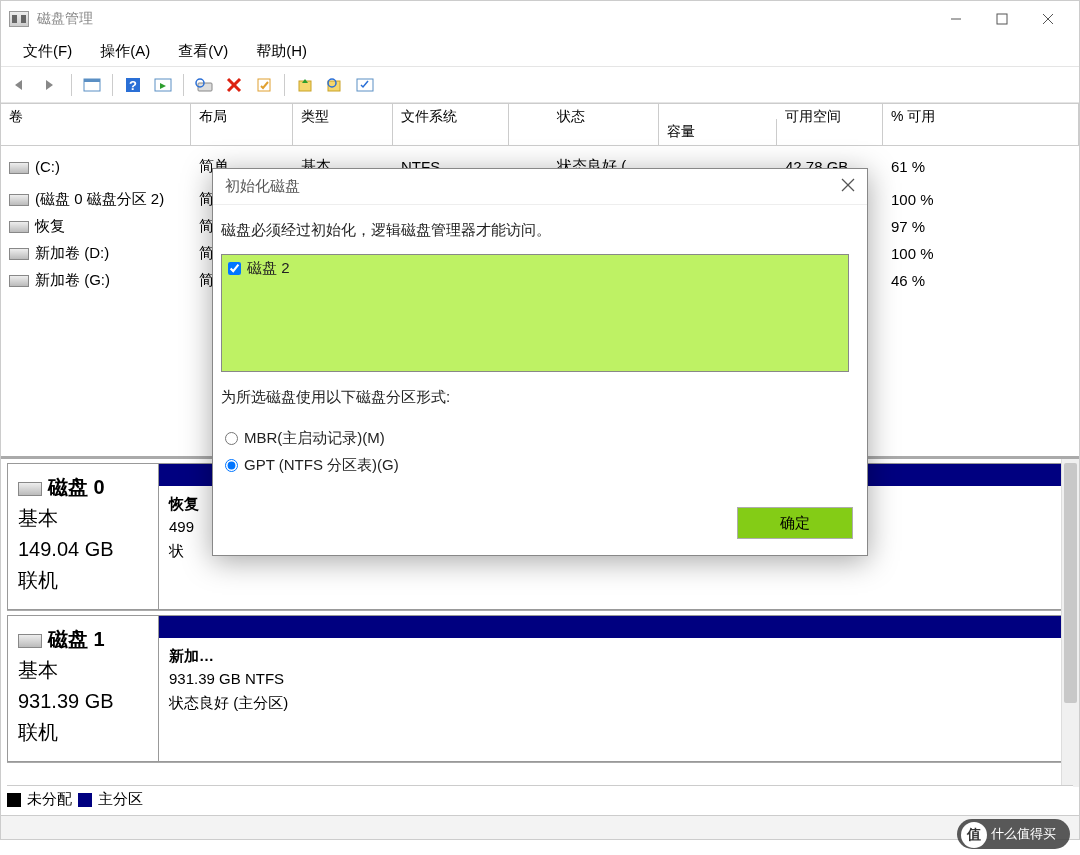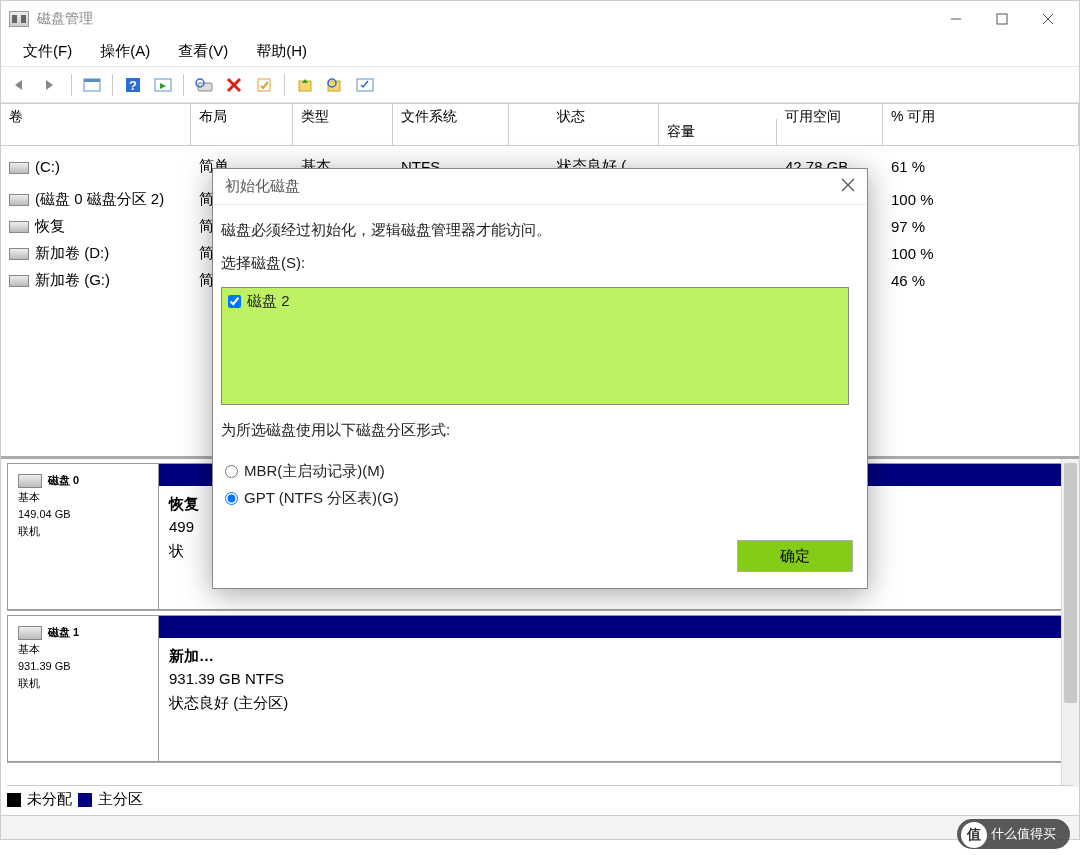--- a/index.html
+++ b/index.html
@@ -29,21 +29,21 @@
 .vol-rows { height: 310px; overflow: hidden; }
 .vol-row { display: flex; font-size: 15px; padding: 2px 0; align-items: center; }
 .vol-row .col { padding: 2px 8px; white-space: nowrap; overflow: hidden; }
 .vol-row .disk-icon-sm { width: 20px; height: 12px; background: linear-gradient(#eee,#bbb); border: 1px solid #888; display: inline-block; margin-right: 6px; vertical-align: middle; }
 
 .c0 { width: 190px; } .c1 { width: 102px; } .c2 { width: 100px; } .c3 { width: 116px; }
 .c4 { width: 110px; margin-left: 40px; } .c5 { width: 118px; margin-top: 15px; } .c6 { width: 106px; } .c7 { width: 108px; flex:1; }
 
 .disk-panel { flex: 1; overflow: hidden; border-top: 1px solid #aaa; position: relative; }
 .disk-row { display: flex; border-bottom: 1px solid #aaa; height: 148px; margin: 4px 6px 2px 6px; }
-.disk-info { width: 152px; border: 1px solid #999; padding: 8px 10px; font-size: 11px; line-height: 1.55; }
+.disk-info { width: 152px; border: 1px solid #999; padding: 8px 10px; font-size: 20px; line-height: 1.55; }
 .disk-info .disk-icon { width: 24px; height: 14px; background: linear-gradient(#eee,#bbb); border: 1px solid #888; display: inline-block; margin-right: 6px; vertical-align: middle; }
 .disk-info b { font-weight: 700; }
 .disk-parts { flex: 1; border: 1px solid #999; border-left: none; position: relative; }
 .part-hdr { height: 22px; background: #000080; }
 .part-body { padding: 6px 10px; font-size: 15px; line-height: 1.55; }
 
 .legend { position: absolute; left: 6px; bottom: 6px; font-size: 15px; display: flex; align-items: center; gap: 6px; border-top:1px solid #ccc; width: calc(100% - 12px); padding-top:4px; background:#fff; }
 .sw { width: 14px; height: 14px; display: inline-block; }
 .sw.black { background: #000; } .sw.navy { background: #000080; }
 
@@ -279,21 +279,20 @@
   <div class="dlg-title">
     <span>初始化磁盘</span>
     <span class="spacer"></span>
     <span class="dlg-close"><svg viewBox="0 0 14 14">
           <line x1="1" y1="1" x2="13" y2="13" stroke="currentColor" stroke-width="1.3"></line>
           <line x1="13" y1="1" x2="1" y2="13" stroke="currentColor" stroke-width="1.3"></line>
         </svg></span>
   </div>
   <div class="dlg-body">
     <p>磁盘必须经过初始化，逻辑磁盘管理器才能访问。</p>
-    <p>选择磁盘(S):</p>
     <div class="disk-list">
       <label>
         <input type="checkbox" checked="" style="">
         <span>磁盘 2</span>
       </label>
     </div>
     <p>为所选磁盘使用以下磁盘分区形式:</p>
     <div class="radio-group">
       <label>
         <input type="radio" name="ps" style="">

